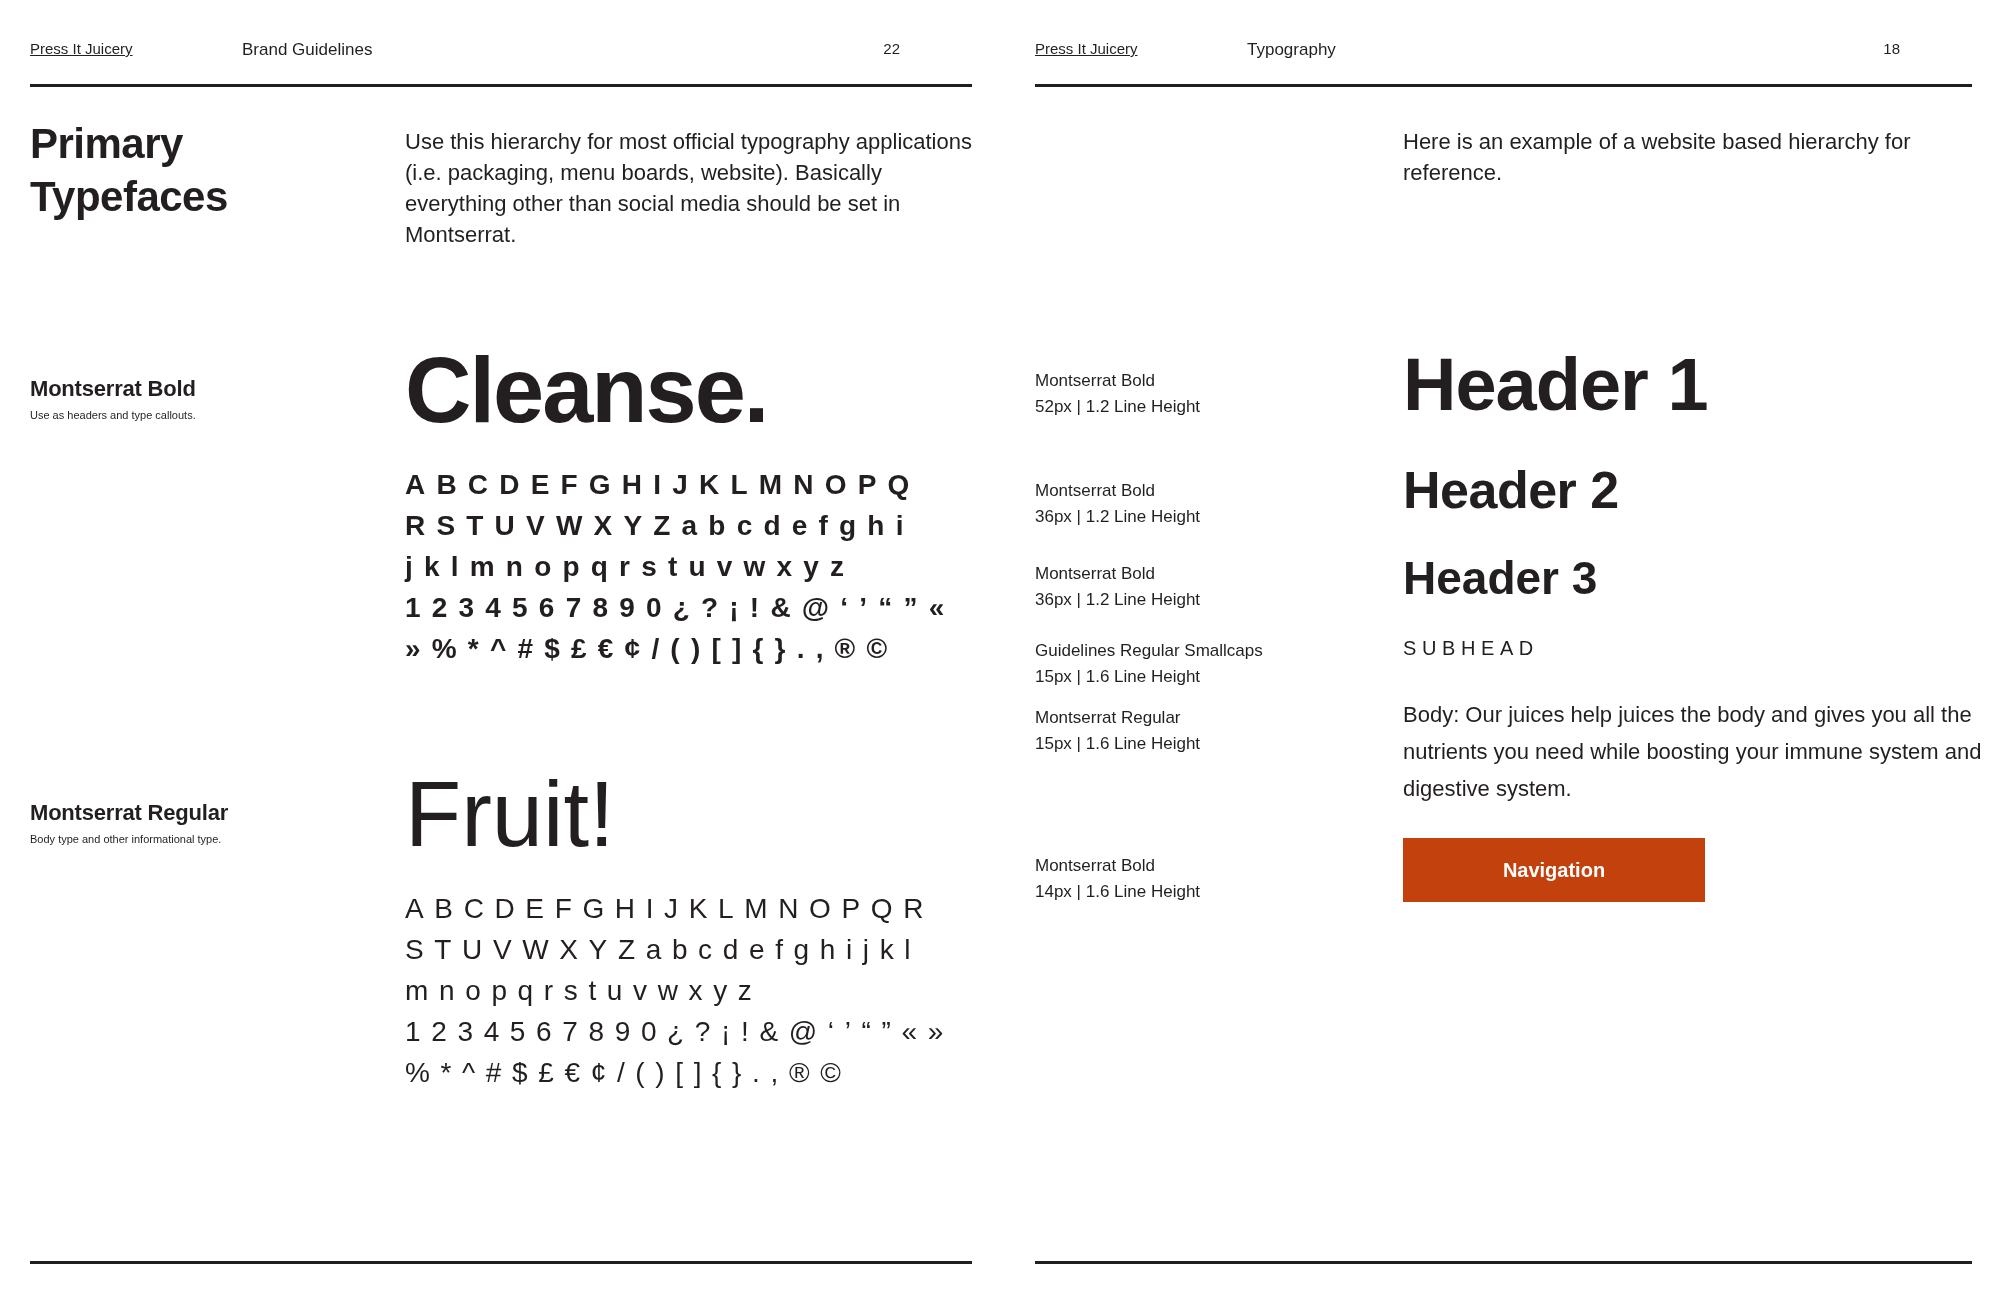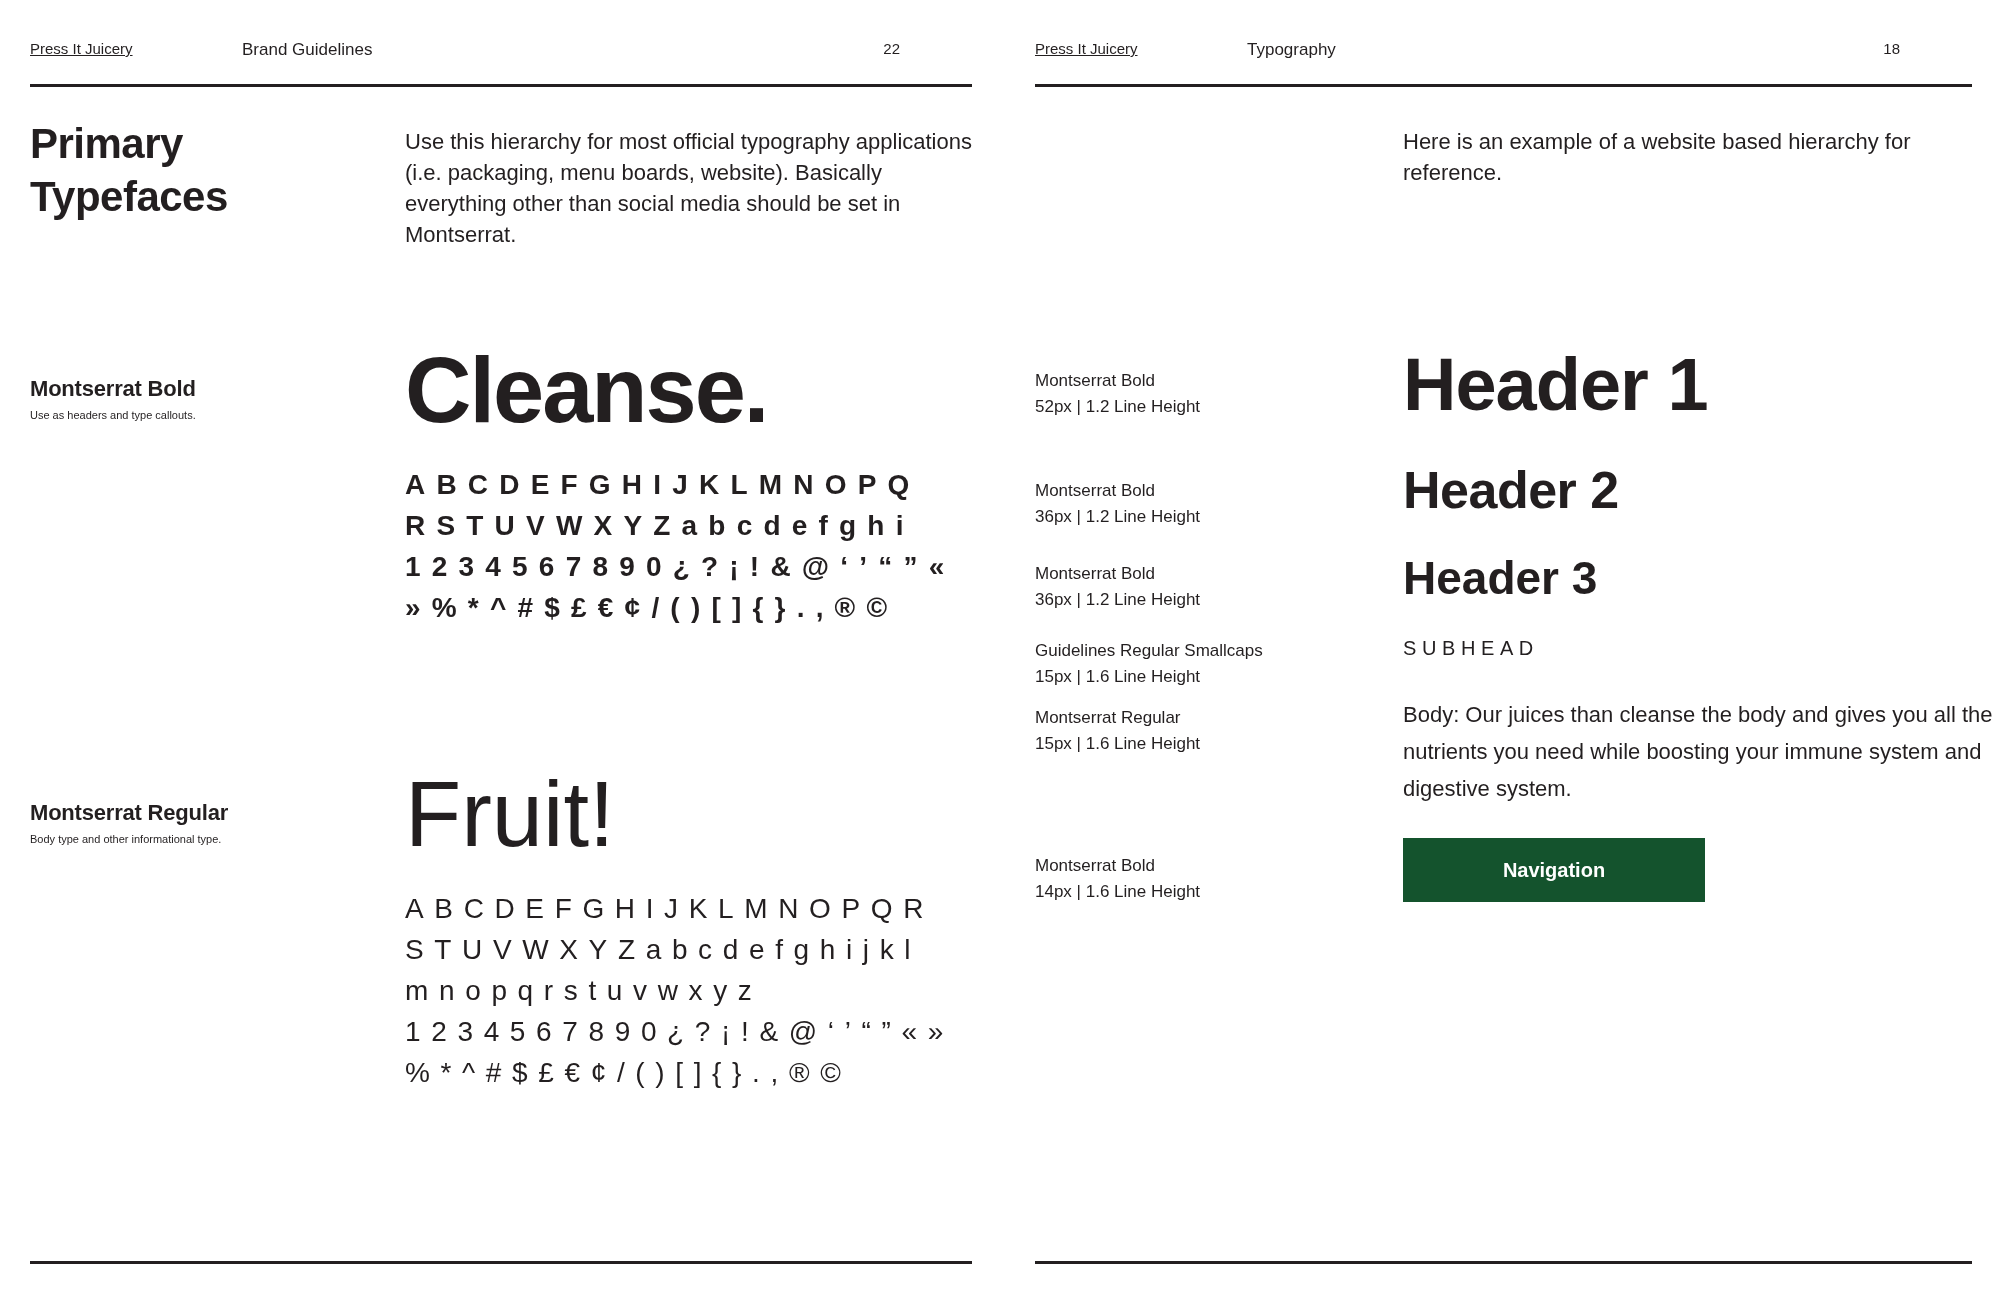--- a/index.html
+++ b/index.html
@@ -70,20 +70,21 @@
     <p class="intro" id="intro-left">Use this hierarchy for most official typography applications (i.e. packaging, menu boards, website). Basically everything other than social media should be set in Montserrat.</p>
 
     <div class="spec-block-label" id="label-bold">
       <div class="spec-font-name">Montserrat Bold</div>
       <div class="spec-usage">Use as headers and type callouts.</div>
     </div>
     <div class="sample-word" id="sample-bold">Cleanse.</div>
     <div class="charset" id="charset-bold">
       <div>ABCDEFGHIJKLMNOPQ</div>
       <div>RSTUVWXYZabcdefghi</div>
+      <div>jklmnopqrstuvwxyz</div>
       <div>1234567890¿?¡!&amp;@‘’“”«</div>
       <div>»%*^#$£€¢/()[]{}.,®©</div>
     </div>
 
     <div class="spec-block-label" id="label-regular">
       <div class="spec-font-name">Montserrat Regular</div>
       <div class="spec-usage">Body type and other informational type.</div>
     </div>
     <div class="sample-word" id="sample-regular">Fruit!</div>
     <div class="charset" id="charset-regular">
@@ -127,21 +128,21 @@
     </div>
     <div class="hier-label" id="hl-5">
       <span>Montserrat Bold</span>
       <span class="sz">14px | 1.6 Line Height</span>
     </div>
 
     <div class="h1-sample">Header 1</div>
     <div class="h2-sample">Header 2</div>
     <div class="h3-sample">Header 3</div>
     <div class="subhead-sample">SUBHEAD</div>
-    <p class="body-sample">Body: Our juices than cleanse the body and gives you all the nutrients you need while boosting your immune system and digestive system.</p>
-    <div class="nav-button" style="background: #14532d; color: rgb(255, 255, 255);">
+    <p class="body-sample">Body: Our juices help juices the body and gives you all the nutrients you need while boosting your immune system and digestive system.</p>
+    <div class="nav-button" style="background: #c2410c; color: rgb(255, 255, 255);">
       <span>Navigation</span>
     </div>
 
     <div class="rule-bottom" style="background: rgb(35, 31, 32);"></div>
   </div>
 
 </div>
 
 </body></html>

